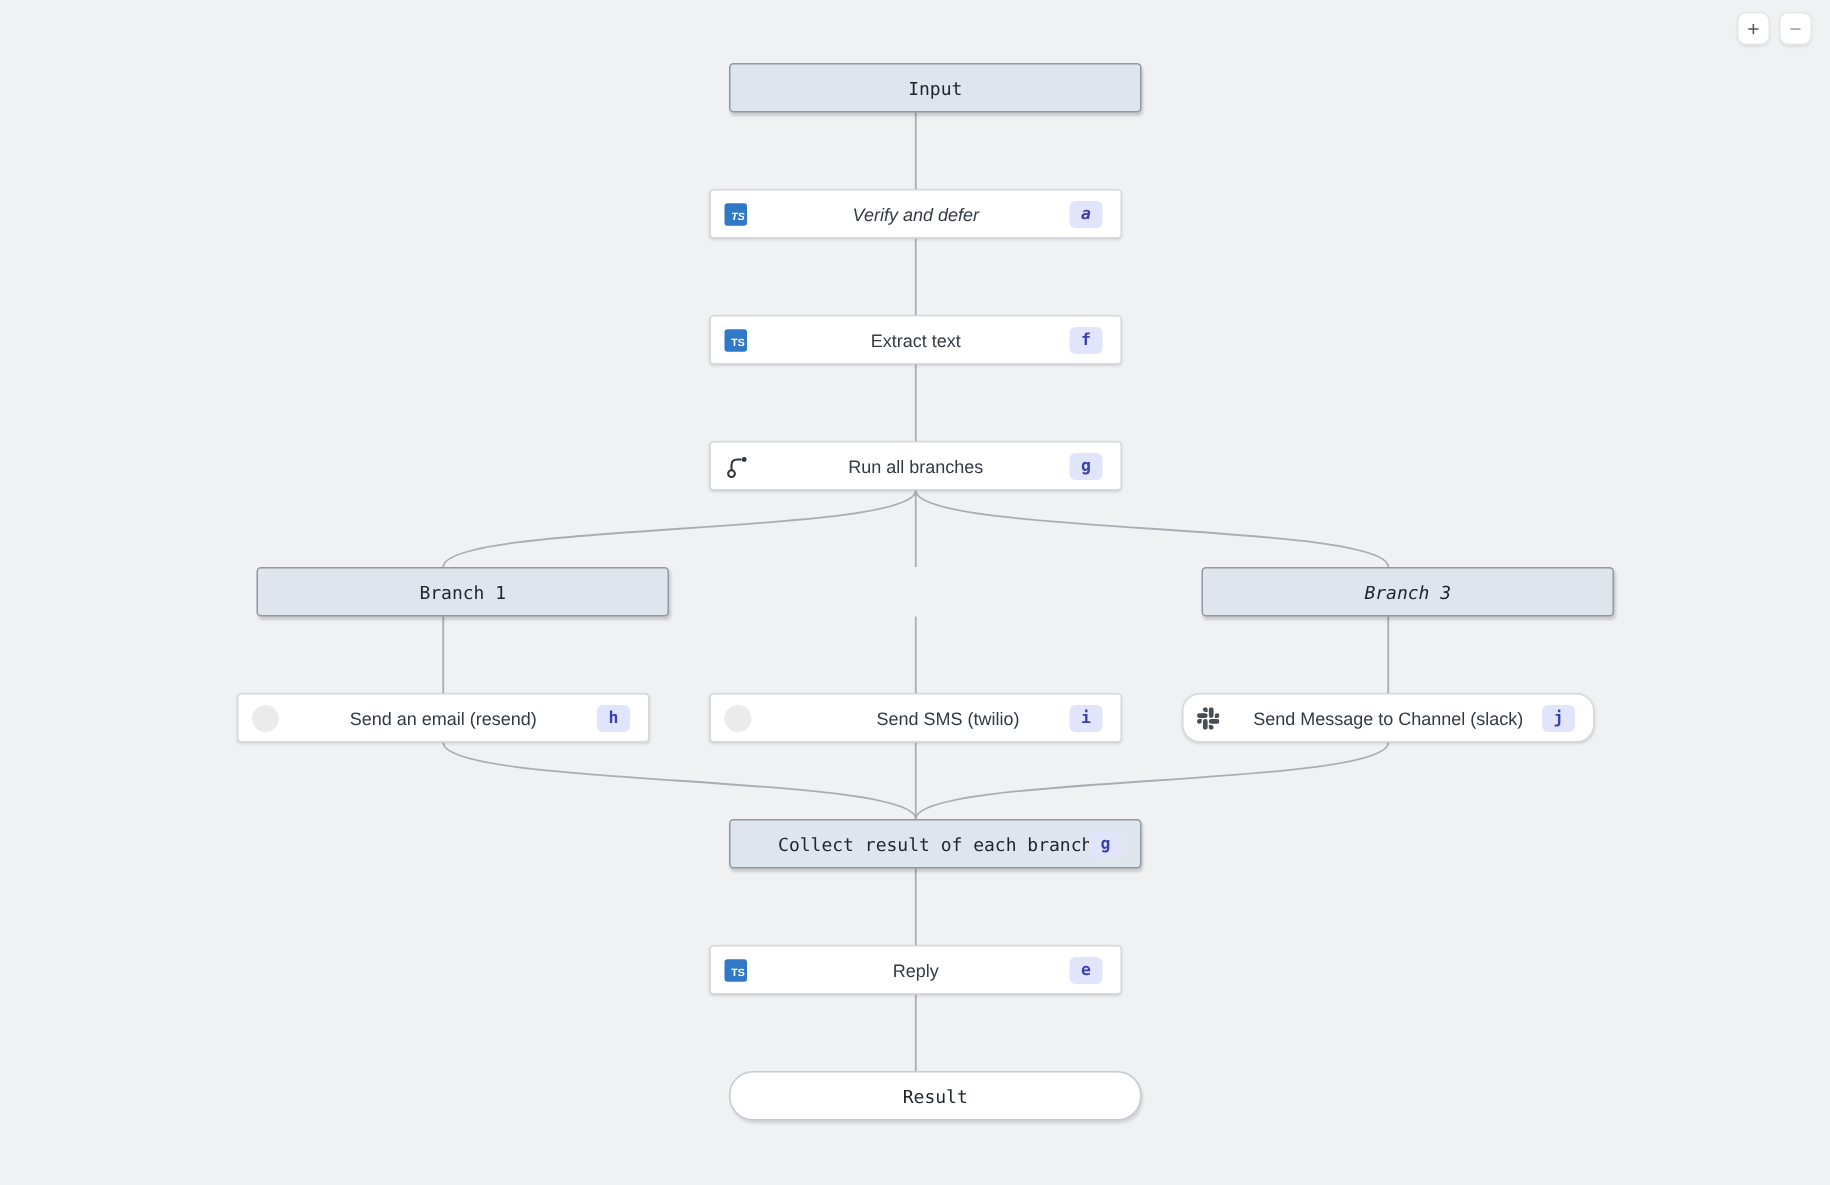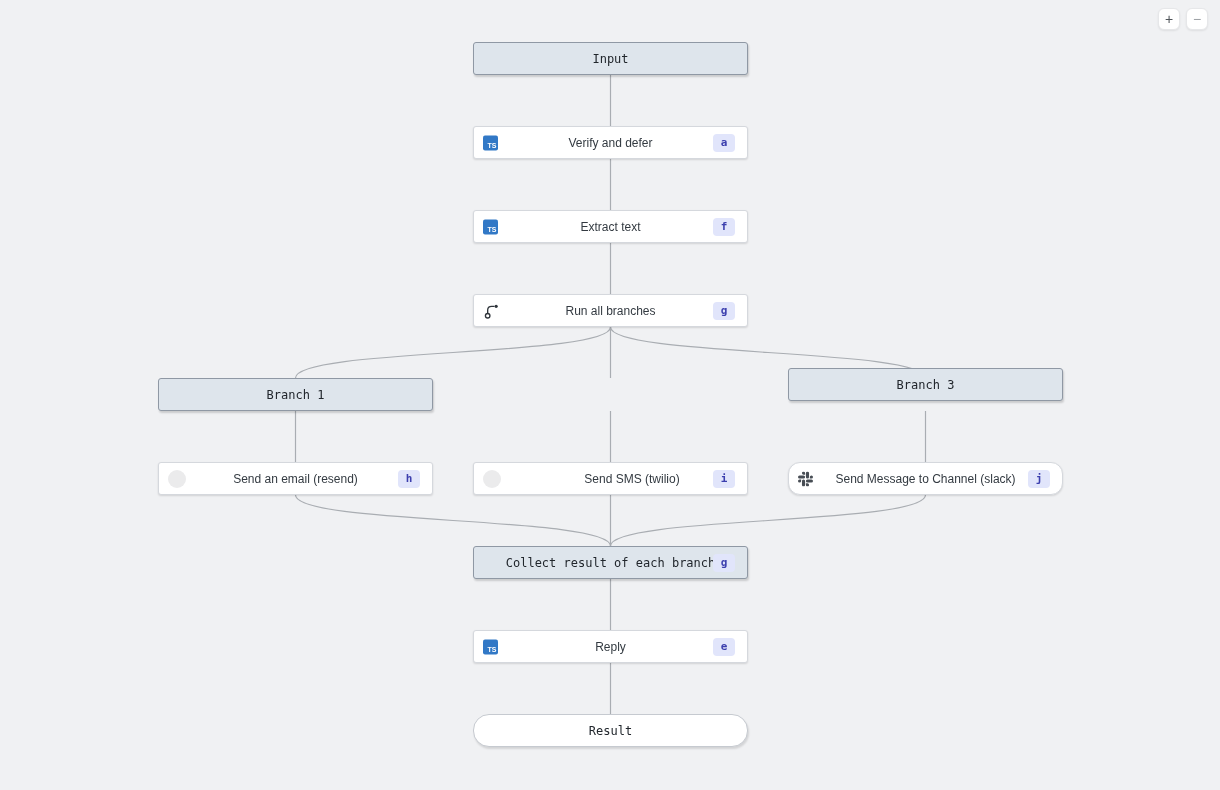--- a/index.html
+++ b/index.html
@@ -38,20 +38,21 @@
   }
   .node.task {
     background: #ffffff;
     border: 1px solid #d5d8dd;
     box-shadow: 0 1px 2px rgba(0,0,0,0.13);
   }
   .node.io {
     background: #dee5ec;
     border: 1px solid #8f98a4;
     box-shadow: 1px 2px 2px rgba(0,0,0,0.16);
+    margin-left: 13px;
   }
   .node.io.white { background: #ffffff; border-color: #c6cad0; box-shadow: 1px 2px 2px rgba(0,0,0,0.12); }
   .node .label {
     font-size: 12px;
     color: #333a41;
     white-space: nowrap;
   }
   .node.io .label, .node .label.mono {
     font-family: "DejaVu Sans Mono", monospace;
     font-size: 12px;
@@ -149,21 +150,21 @@
     <path d="M610.5 495 V546"></path>
     <path d="M925.5 495 C925.5 525 610.5 516 610.5 546"></path>
     <path d="M610.5 579 V630"></path>
     <path d="M610.5 663 V714"></path>
   </svg>
 
   <div class="node io" style="left:473px; top:42px;">
     <span class="label">Input</span>
   </div>
 
-  <div class="node task" style="left:473px; top:126px;">
+  <div class="node task" style="left:473px; top:126px;font-style:italic;">
     <span class="icon ts">TS</span>
     <span class="label">Verify and defer</span>
     <span class="badge">a</span>
   </div>
 
   <div class="node task" style="left:473px; top:210px;">
     <span class="icon ts">TS</span>
     <span class="label">Extract text</span>
     <span class="badge">f</span>
   </div>
@@ -178,21 +179,21 @@
     </span>
     <span class="label">Run all branches</span>
     <span class="badge">g</span>
   </div>
 
   <div class="node io" style="left:158px; top:378px;">
     <span class="label">Branch 1</span>
   </div>
 
 
-  <div class="node io" style="left:788px; top:368px;">
+  <div class="node io" style="left:788px; top:378px;font-style:italic;">
     <span class="label">Branch 3</span>
   </div>
 
   <div class="node task" style="left:158px; top:462px;">
     <span class="icon blob"></span>
     <span class="label">Send an email (resend)</span>
     <span class="badge">h</span>
   </div>
 
   <div class="node task" style="left:473px; top:462px;padding-left:43px;">

